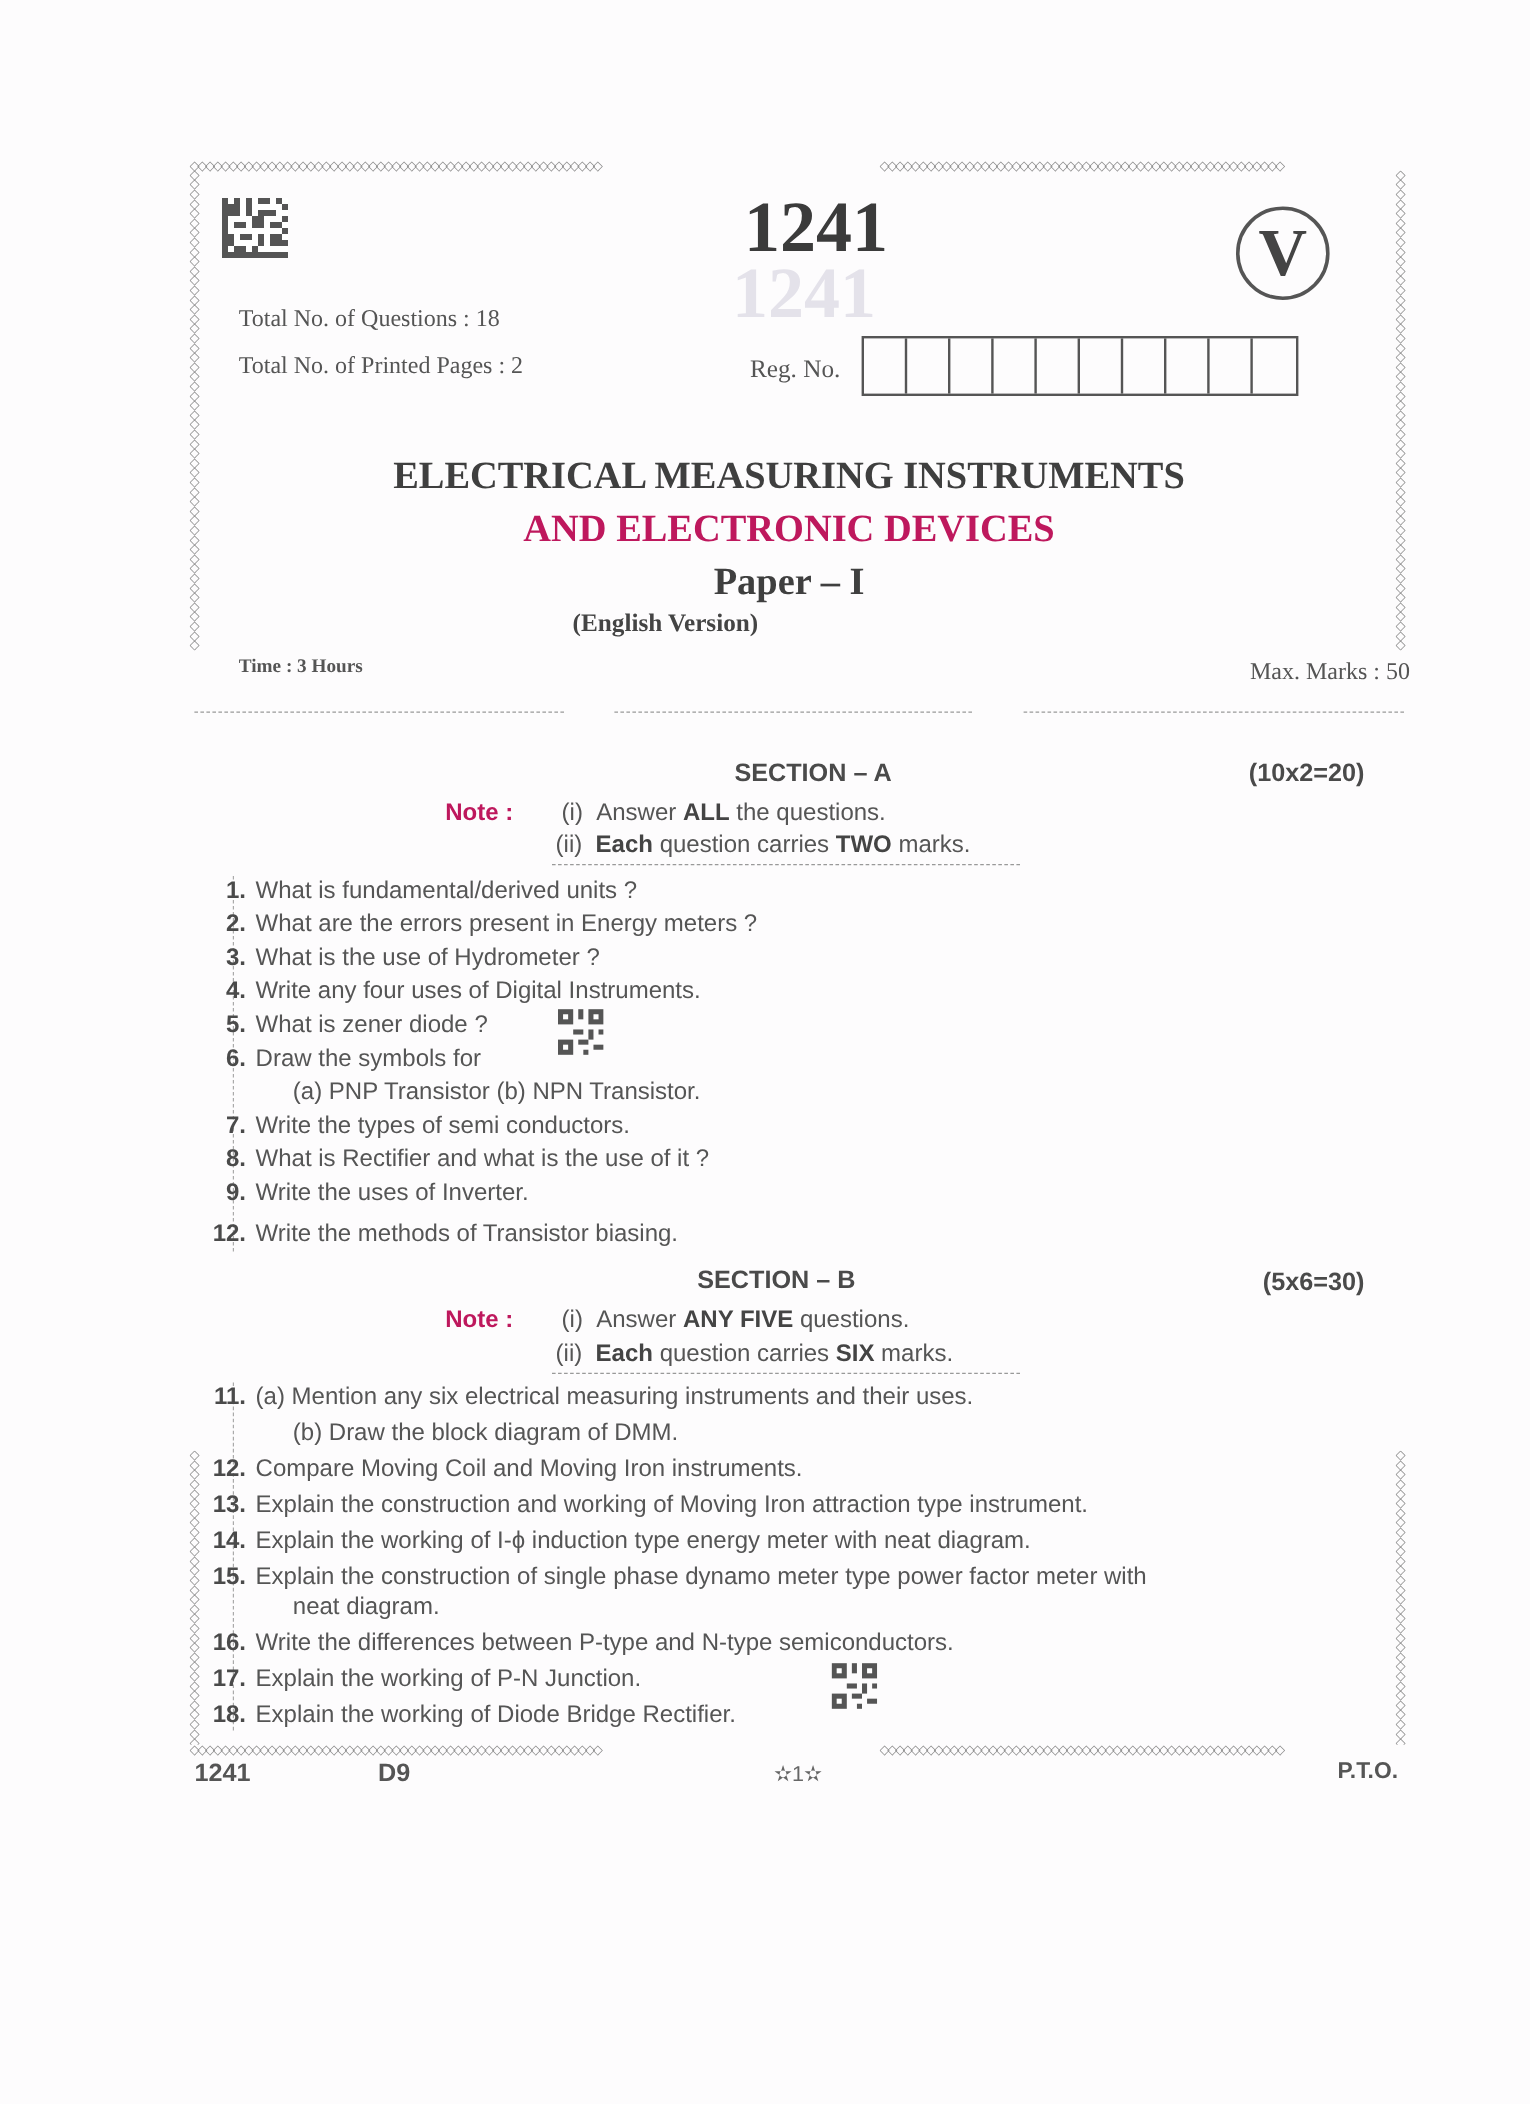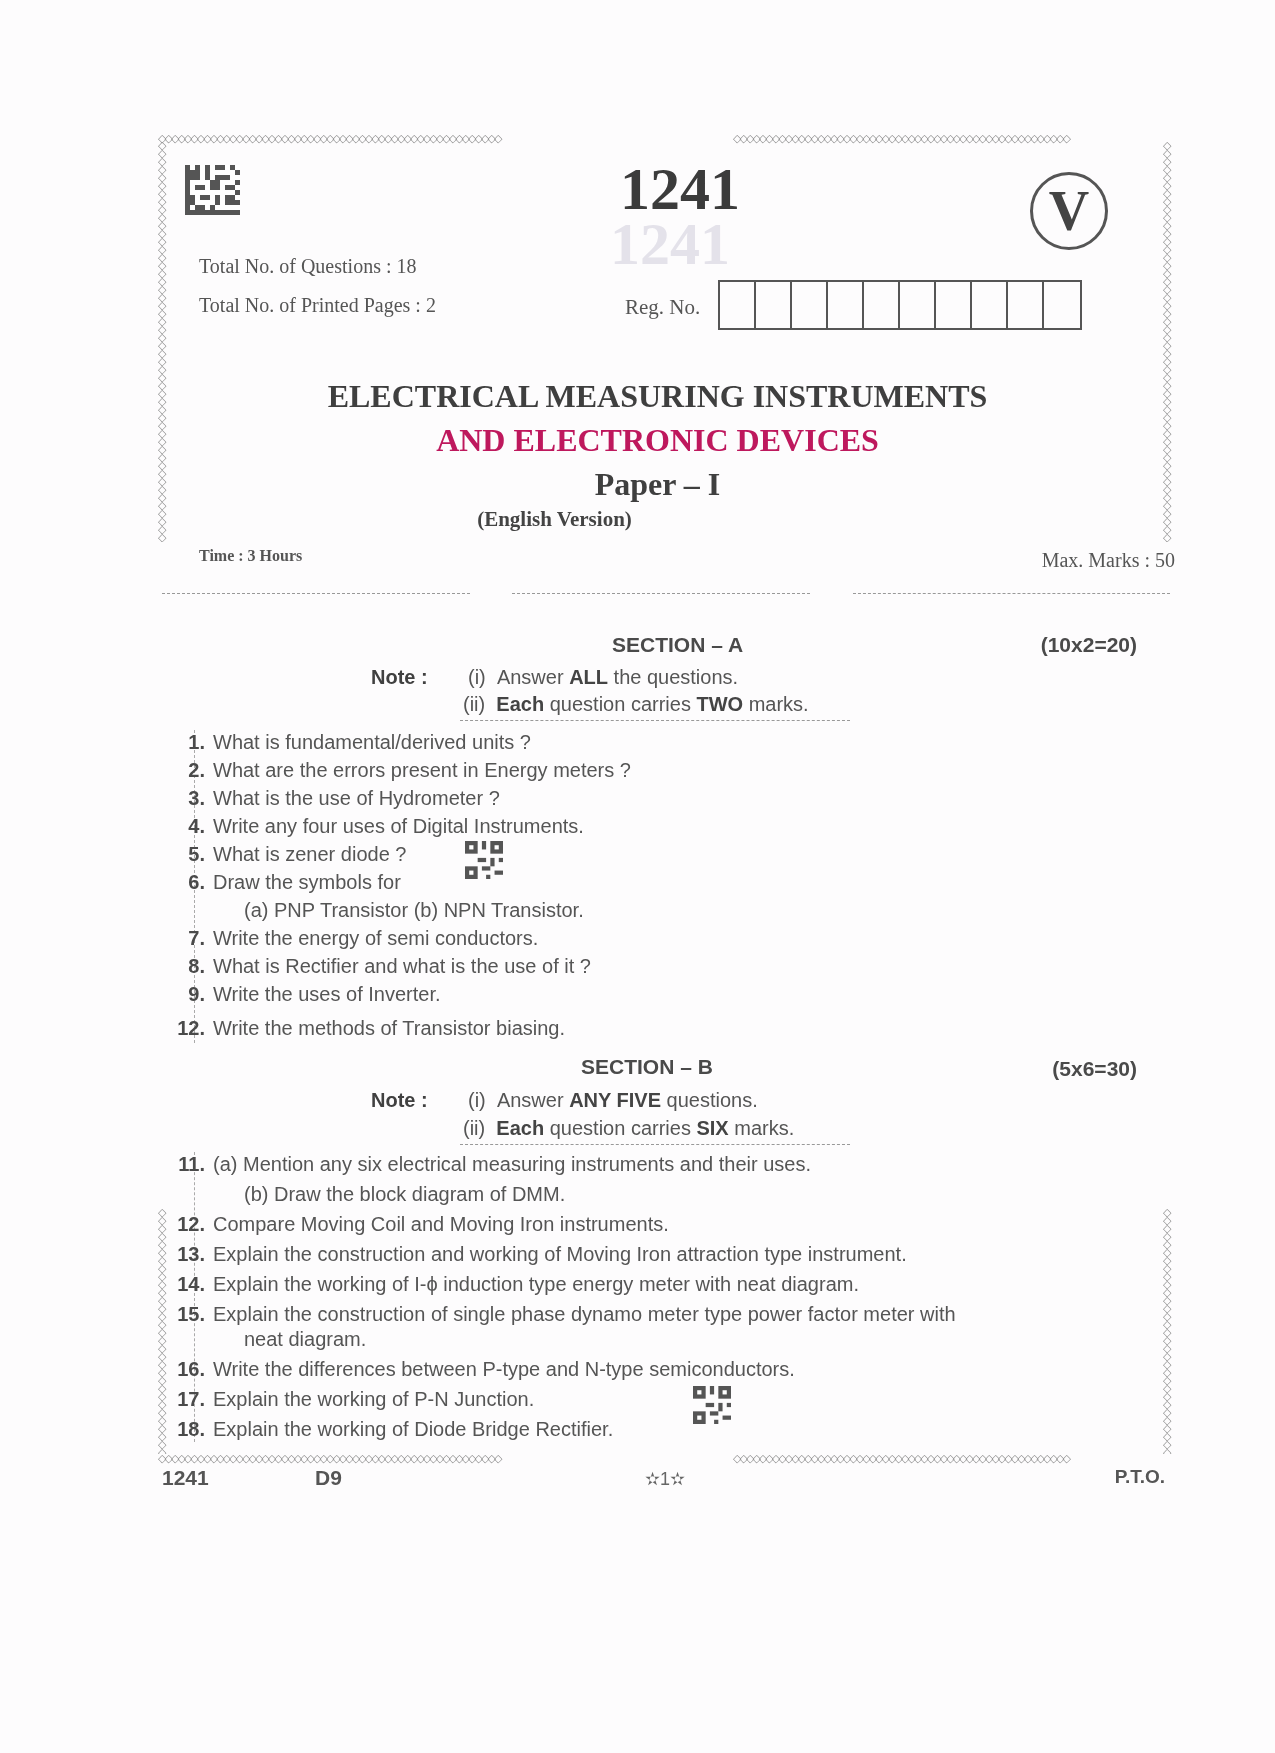--- a/index.html
+++ b/index.html
@@ -39,21 +39,21 @@
   .title1 { position:absolute; left:0; width:1275px; top:378px; text-align:center; font-size:32px; font-weight:bold; color:#3f3f3f; padding-left:40px; box-sizing:border-box; }
   .title2 { position:absolute; left:0; width:1275px; top:422px; text-align:center; font-size:32px; font-weight:bold; color:#be185d; padding-left:40px; box-sizing:border-box; }
   .paper { position:absolute; left:0; width:1275px; top:466px; text-align:center; font-size:32px; font-weight:bold; color:#3f3f3f; padding-left:40px; box-sizing:border-box; }
   .version { position:absolute; left:0; width:1057px; top:507px; text-align:center; font-size:21px; font-weight:bold; color:#444; padding-left:52px; box-sizing:border-box; }
   .time { position:absolute; left:199px; top:547px; font-size:16px; color:#555;font-weight:bold; }
   .marks { position:absolute; right:100px; top:549px; font-size:20px; color:#555; }
   .dash { position:absolute; top:593px; height:1px; border-top:1px dashed #999; }
 
   .section { position:absolute; font-size:21px; font-weight:bold; color:#4a4a4a; }
   .alloc { position:absolute; right:138px; font-size:21px; font-weight:bold; color:#4a4a4a; }
-  .note-label { position:absolute; left:371px; font-size:20px; font-weight:bold; color:#404040; }
+  .note-label { position:absolute; left:371px; font-size:20px; font-weight:bold; color:#be185d; }
   .note-item { position:absolute; font-size:20px; color:#555; }
   .note-item b { color:#444; }
   .underline { position:absolute; height:1px; border-top:1px dashed #999; }
 
   .q { position:absolute; font-size:20px; color:#555; white-space:nowrap; }
   .q .num { display:inline-block; width:40px; text-align:right; font-weight:bold; color:#4a4a4a; margin-right:8px; }
   .q-cont { position:absolute; font-size:20px; color:#555; white-space:nowrap; }
   .vline { position:absolute; width:1px; border-left:1px dashed #aaa; }
 
   .qr-small { position:absolute; width:38px; height:40px; }
@@ -171,21 +171,21 @@
       <rect x="8" y="4" width="1" height="1"></rect>
   </g>
   <g fill="#fff">
       <rect x="1" y="1" width="1" height="1"></rect>
       <rect x="7" y="1" width="1" height="1"></rect>
       <rect x="1" y="7" width="1" height="1"></rect>
     </g>
 </svg>
 <div class="q sans" style="left:165px;top:871px"><span class="num">6.</span><span>Draw the symbols for</span></div>
 <div class="q-cont sans" style="left:244px;top:899px">(a) PNP Transistor (b) NPN Transistor.</div>
-<div class="q sans" style="left:165px;top:927px"><span class="num">7.</span><span>Write the energy of semi conductors.</span></div>
+<div class="q sans" style="left:165px;top:927px"><span class="num">7.</span><span>Write the types of semi conductors.</span></div>
 <div class="q sans" style="left:165px;top:955px"><span class="num">8.</span><span>What is Rectifier and what is the use of it ?</span></div>
 <div class="q sans" style="left:165px;top:983px"><span class="num">9.</span><span>Write the uses of Inverter.</span></div>
 <div class="q sans" style="left:165px;top:1017px"><span class="num">12.</span><span>Write the methods of Transistor biasing.</span></div>
 
 <div class="section sans" style="left:581px;top:1055px">SECTION – B</div>
 <div class="alloc sans" style="top:1057px">(5x6=30)</div>
 <div class="note-label sans" style="top:1089px">Note :</div>
 <div class="note-item sans" style="left:468px;top:1089px">
   <span>(i)</span>&nbsp;&nbsp;<span>Answer </span><b>ANY FIVE</b><span> questions.</span>
 </div>

